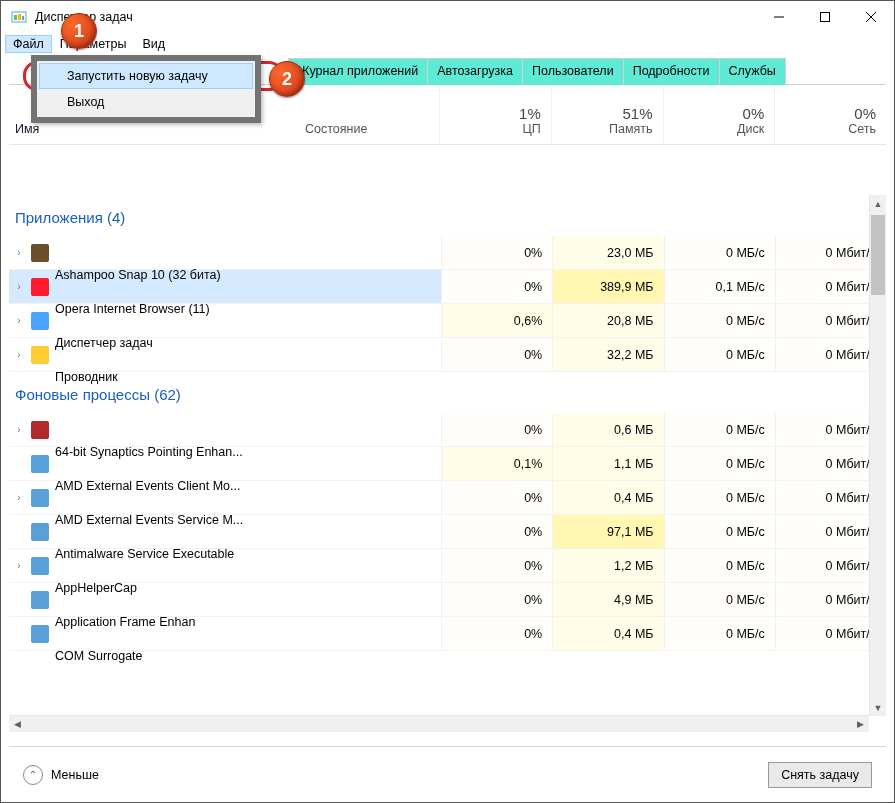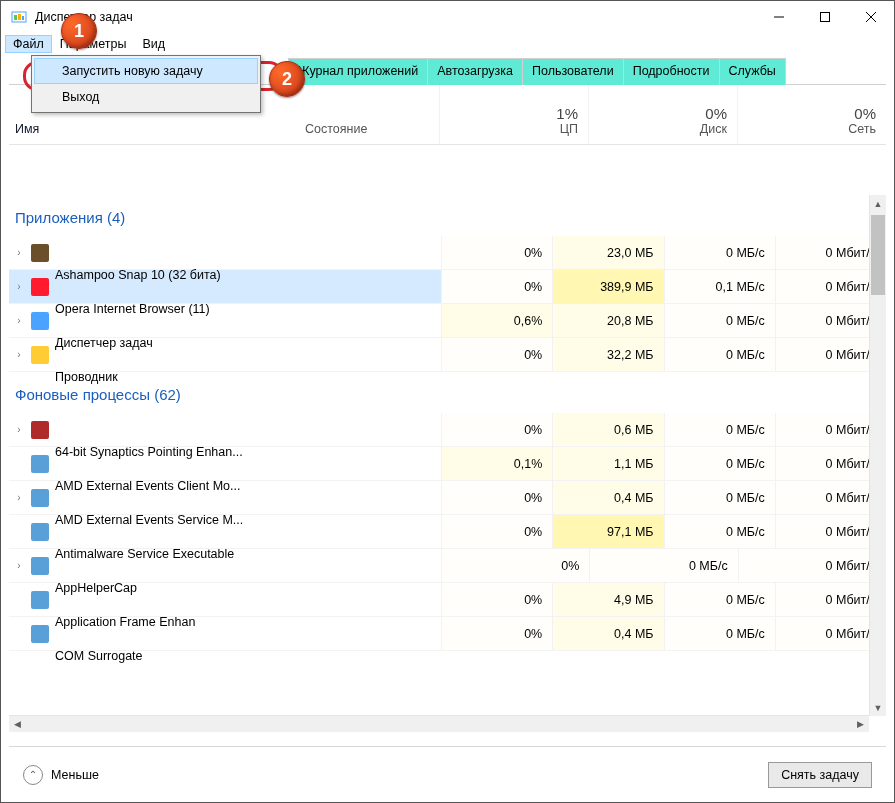--- a/index.html
+++ b/index.html
@@ -5,21 +5,21 @@
 * { box-sizing: border-box; margin: 0; padding: 0; font-family: "Segoe UI", Tahoma, sans-serif; }
 body { background: #fff; width: 895px; height: 803px; overflow: hidden; position: relative; border: 1px solid #555; }
 .titlebar { height: 32px; display: flex; align-items: center; padding: 0 0 0 10px; }
 .titlebar .icon { width: 16px; height: 16px; margin-right: 8px; }
 .titlebar .title { font-size: 12.5px; flex: 1; color: #000; }
 .win-btns { display: flex; }
 .win-btn { width: 46px; height: 30px; display: flex; align-items: center; justify-content: center; color: #000; }
 .menubar { height: 22px; display: flex; align-items: center; padding: 0 4px; font-size: 12.5px; }
 .menu-item { padding: 2px 8px; cursor: default; }
 .menu-item.open { background: #cde8ff; border: 1px solid #99d1ff; padding: 1px 7px; }
-.dropdown { position: absolute; left: 30px; top: 54px; background: #f0f0f0; border: 1px solid #737373; box-shadow: 2px 2px 4px rgba(0,0,0,0.25); z-index: 5; font-size: 12.5px; min-width: 230px; padding: 2px; }
+.dropdown { position: absolute; left: 30px; top: 54px; background: #f0f0f0; border: 6px solid #737373; box-shadow: 2px 2px 4px rgba(0,0,0,0.25); z-index: 5; font-size: 12.5px; min-width: 230px; padding: 2px; }
 .dropdown-item { padding: 6px 28px 6px 28px; }
 .dropdown-item.hl { background: #cde8ff; border: 1px solid #99d1ff; padding: 5px 27px 5px 27px; }
 .annot { position: absolute; top: 60px; left: 22px; width: 260px; height: 30px; border: 3px solid #d9232e; border-radius: 14px; z-index: 4; pointer-events: none; }
 .circle { position: absolute; width: 36px; height: 36px; border-radius: 50%; background: radial-gradient(circle at 30% 30%, #ff6a2a, #c73417); box-shadow: inset -2px -2px 4px rgba(0,0,0,.3), 0 1px 2px rgba(0,0,0,.4); color: #fff; font-weight: 700; font-size: 18px; display: flex; align-items: center; justify-content: center; z-index: 10; border: 1px solid #a82a12; }
 .c1 { top: 12px; left: 60px; }
 .c2 { top: 60px; left: 268px; }
 .tabs { display: flex; border-bottom: 1px solid #d0d0d0; margin: 2px 8px 0 8px; height: 28px; font-size: 12.5px; }
 .tab { padding: 5px 9px; border: 1px solid #d0d0d0; border-bottom: none; margin-right: -1px; background: #5eead4; position: relative; top: 1px; }
 .tab.hidden-left { visibility: hidden; width: 280px; border: none; }
 .headers { display: flex; border-bottom: 1px solid #e5e5e5; height: 60px; margin: 0 8px; position: relative; }
@@ -116,20 +116,24 @@
 
 <div class="headers">
   <div class="sort-arrow">⌃</div>
   <div class="name-col">Имя</div>
   <div class="state-col">Состояние</div>
   <div class="metric">
     <div class="pct">1%</div>
     <div class="lbl">ЦП</div>
   </div>
   <div class="metric">
+    <div class="pct">51%</div>
+    <div class="lbl">Память</div>
+  </div>
+  <div class="metric">
     <div class="pct">0%</div>
     <div class="lbl">Диск</div>
   </div>
   <div class="metric">
     <div class="pct">0%</div>
     <div class="lbl">Сеть</div>
   </div>
 </div>
 
 <div class="grid-body">
@@ -217,20 +221,21 @@
         <div class="cell heat-med">97,1 МБ</div>
         <div class="cell heat-none">0 МБ/с</div>
         <div class="cell heat-none">0 Мбит/с</div>
       </div>
       <div class="row">
         <div class="exp">›</div>
         <div class="app-icon" style="background:#5aa0d8"></div>
         <div class="name">AppHelperCap</div>
         <div class="state"></div>
         <div class="cell heat-none">0%</div>
+        <div class="cell heat-low">1,2 МБ</div>
         <div class="cell heat-none">0 МБ/с</div>
         <div class="cell heat-none">0 Мбит/с</div>
       </div>
       <div class="row">
         <div class="exp"></div>
         <div class="app-icon" style="background:#5aa0d8"></div>
         <div class="name">Application Frame Enhan</div>
         <div class="state"></div>
         <div class="cell heat-none">0%</div>
         <div class="cell heat-low">4,9 МБ</div>

